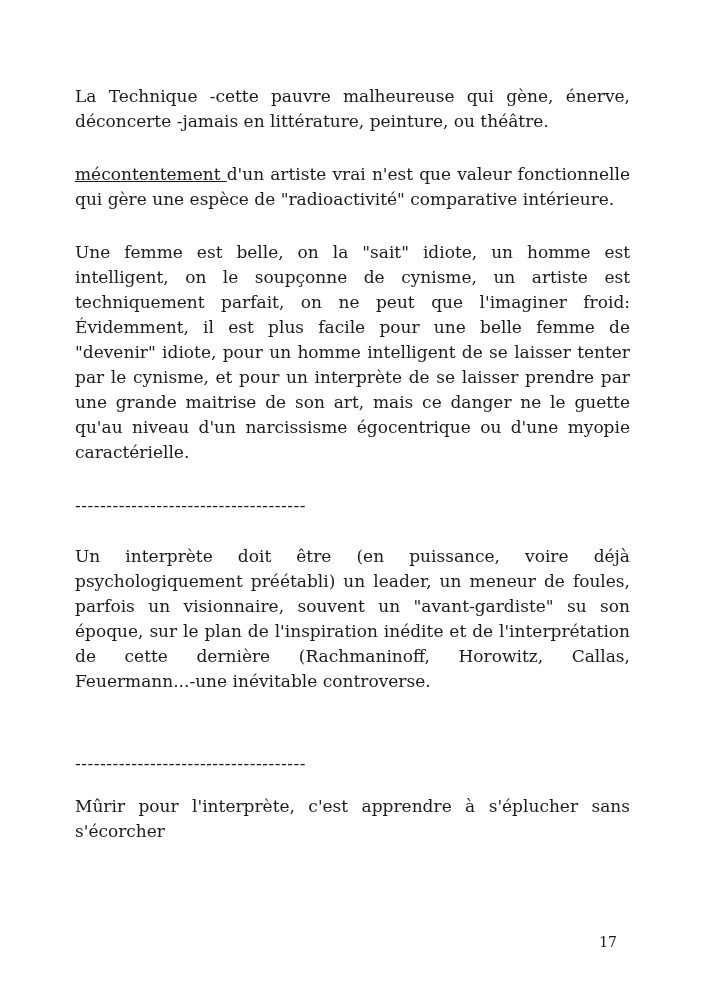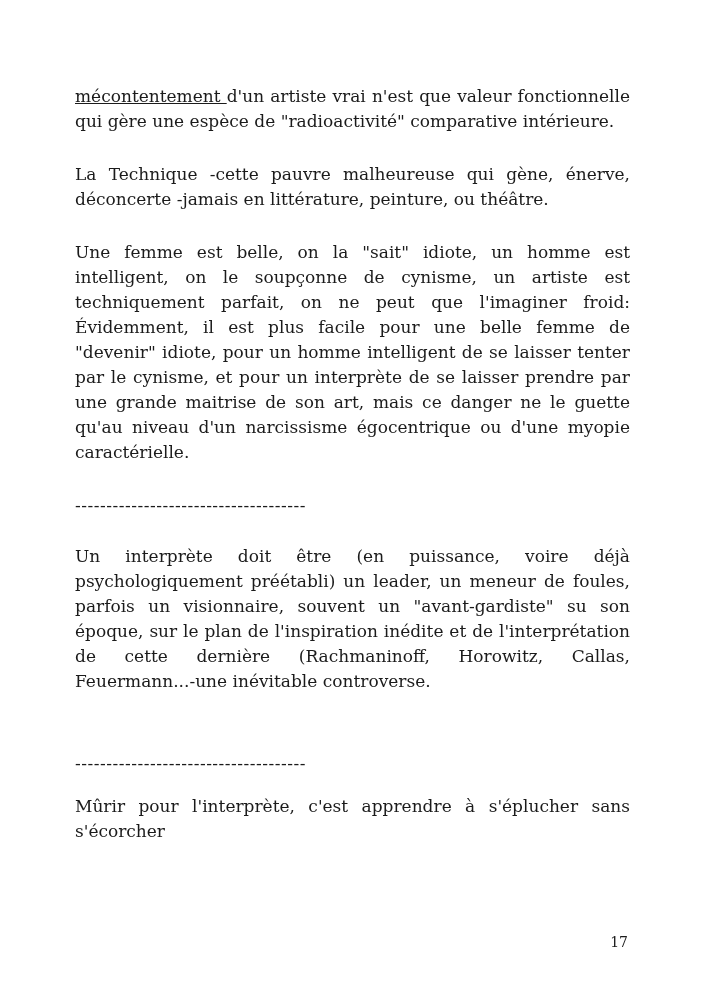--- a/index.html
+++ b/index.html
@@ -37,34 +37,34 @@
     text-align: left;
     letter-spacing: 0.5px;
     white-space: nowrap;
   }
   .separator.second {
     margin: 57px 0 18px 0;
   }
   .page-number {
     position: absolute;
     top: 933px;
-    right: 78px;
+    right: 89px;
     font-size: 14px;
     line-height: 18px;
     color: #1b1b1b;
   }
 </style>
 </head>
 <body>
 
 <div class="page">
 
+  <p class="para">La Technique -cette pauvre malheureuse qui gène, énerve, déconcerte -jamais en littérature, peinture, ou théâtre.</p>
+
   <p class="para"><span class="underlined">mécontentement </span><span>d'un artiste vrai n'est que valeur fonctionnelle qui gère une espèce de "radioactivité" comparative intérieure.</span></p>
-
-  <p class="para">La Technique -cette pauvre malheureuse qui gène, énerve, déconcerte -jamais en littérature, peinture, ou théâtre.</p>
 
   <p class="para">Une femme est belle, on la "sait" idiote, un homme est intelligent, on le soupçonne de cynisme, un artiste est techniquement parfait, on ne peut que l'imaginer froid: Évidemment, il est plus facile pour une belle femme de "devenir" idiote, pour un homme intelligent de se laisser tenter par le cynisme, et pour un interprète de se laisser prendre par une grande maitrise de son art, mais ce danger ne le guette qu'au niveau d'un narcissisme égocentrique ou d'une myopie caractérielle.</p>
 
   <div class="separator">-------------------------------------</div>
 
   <p class="para">Un interprète doit être (en puissance, voire déjà psychologiquement préétabli) un leader, un meneur de foules, parfois un visionnaire, souvent un "avant-gardiste" su son époque, sur le plan de l'inspiration inédite et de l'interprétation de cette dernière (Rachmaninoff, Horowitz, Callas, Feuermann...-une inévitable controverse.</p>
 
   <div class="separator second">-------------------------------------</div>
 
   <p class="para last">Mûrir pour l'interprète, c'est apprendre à s'éplucher sans s'écorcher</p>

